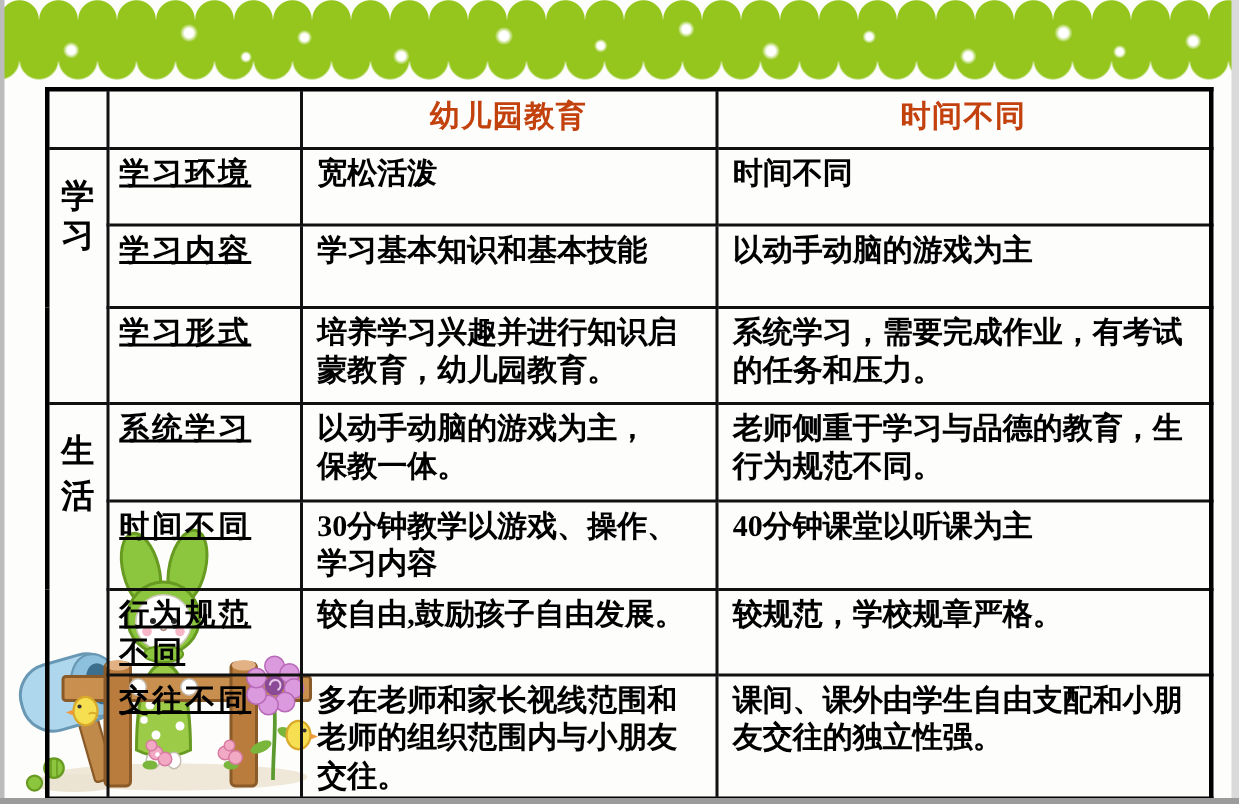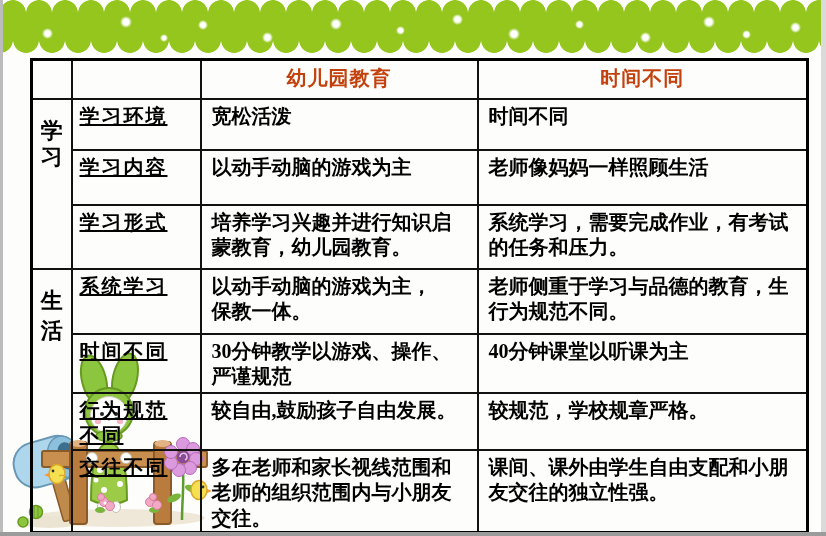--- a/index.html
+++ b/index.html
@@ -187,42 +187,42 @@
     <td class="hcell">时间不同</td>
   </tr>
   <tr class="r1">
     <td class="group" rowspan="3"><span class="vtext">学习</span></td>
     <td class="label">学习环境</td>
     <td class="cell">宽松活泼</td>
     <td class="cell">时间不同</td>
   </tr>
   <tr class="r2">
     <td class="label">学习内容</td>
+    <td class="cell">学习基本知识和基本技能</td>
     <td class="cell">以动手动脑的游戏为主</td>
-    <td class="cell">老师像妈妈一样照顾生活</td>
   </tr>
   <tr class="r3">
     <td class="label">学习形式</td>
     <td class="cell">培养学习兴趣并进行知识启
 蒙教育，幼儿园教育。</td>
     <td class="cell">系统学习，需要完成作业，有考试
 的任务和压力。</td>
   </tr>
   <tr class="r4">
     <td class="group" rowspan="4"><span class="vtext">生活</span></td>
     <td class="label">系统学习</td>
     <td class="cell">以动手动脑的游戏为主，
 保教一体。</td>
     <td class="cell">老师侧重于学习与品德的教育，生
 行为规范不同。</td>
   </tr>
   <tr class="r5">
     <td class="label">时间不同</td>
     <td class="cell">30分钟教学以游戏、操作、
-严谨规范</td>
+学习内容</td>
     <td class="cell">40分钟课堂以听课为主</td>
   </tr>
   <tr class="r6">
     <td class="label">行为规范不同</td>
     <td class="cell">较自由,鼓励孩子自由发展。</td>
     <td class="cell">较规范，学校规章严格。</td>
   </tr>
   <tr class="r7">
     <td class="label">交往不同</td>
     <td class="cell">多在老师和家长视线范围和

